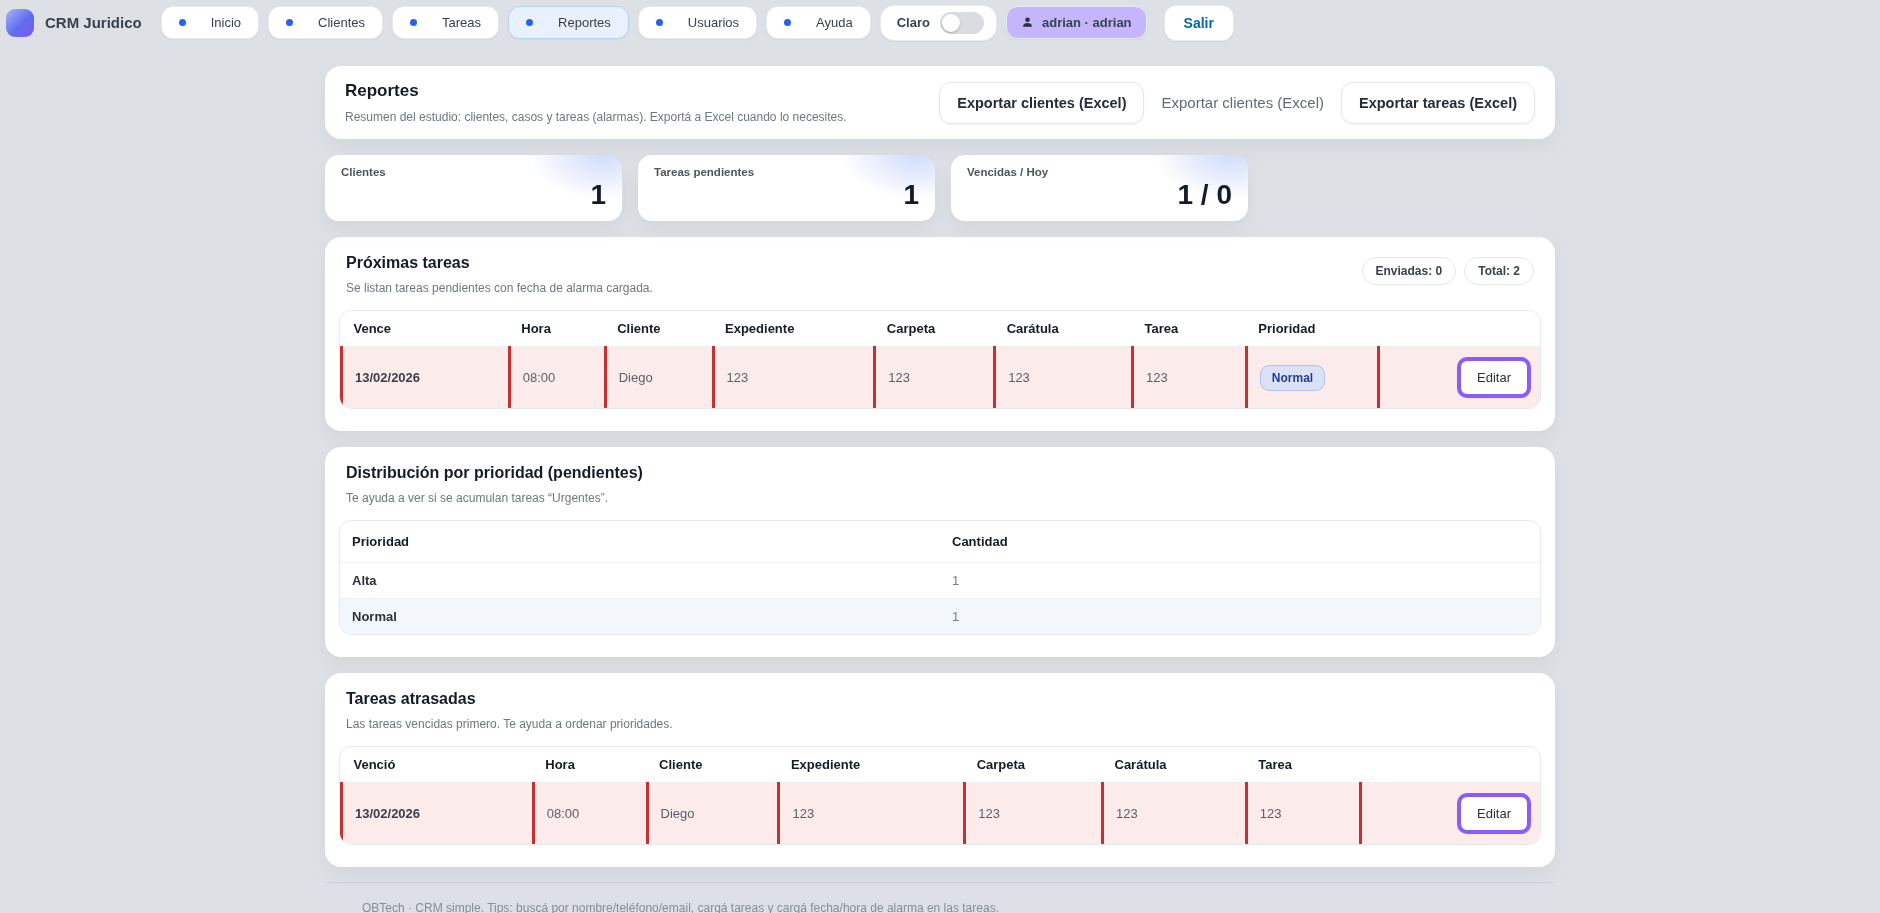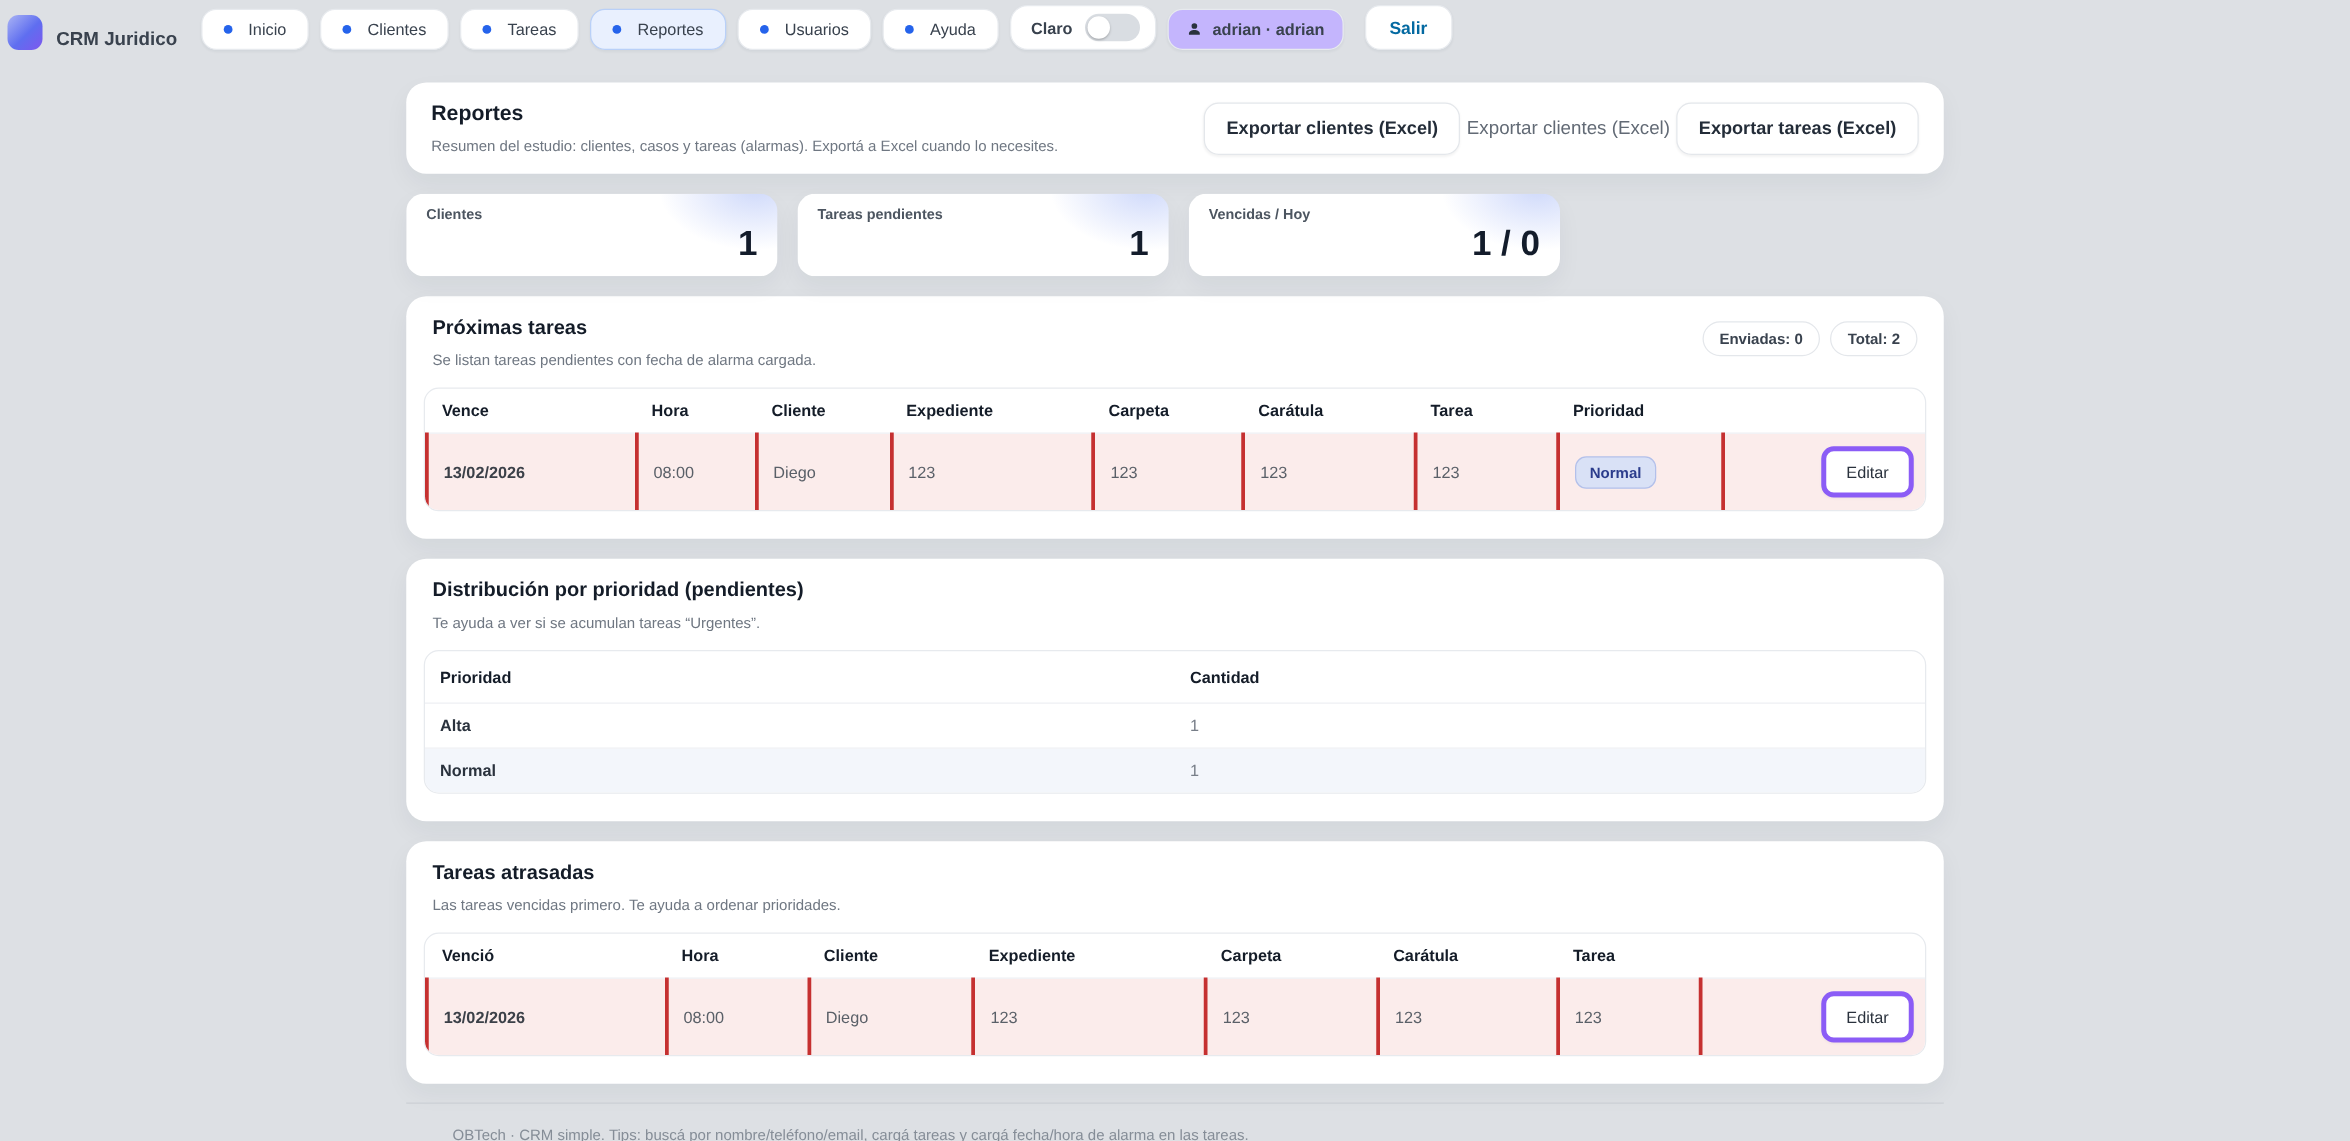--- a/index.html
+++ b/index.html
@@ -6,25 +6,25 @@
   html, body { margin: 0; padding: 0; }
   body {
     width: 1880px; height: 913px;
     background: #dde0e4;
     font-family: "Liberation Sans", sans-serif;
     color: #1d2733;
     overflow: hidden;
   }
 
   
-  .topbar { display: flex; align-items: flex-end; gap: 9px; padding: 5px 0 0 6px; height: 40px; }
+  .topbar { display: flex; align-items: center; gap: 9px; padding: 5px 0 0 6px; height: 40px; }
   .logo { width: 28px; height: 28px; border-radius: 9px; flex: 0 0 auto;
     background: linear-gradient(135deg, #aab4f4 0%, #5f6ef0 55%, #7e57ee 100%); }
   .brand { font-weight: bold; font-size: 15px; color: #39424e; margin: 0 10px 0 2px; white-space: nowrap; }
-  .nav-pill { display: flex; align-items: center; gap: 13px; background: #fff;
+  .nav-pill { display: flex; align-items: center; gap: 25px; background: #fff;
     border: 1px solid #e7eaee; border-radius: 12px; padding: 8px 17px;
     font-size: 13px; color: #39424e; box-shadow: 0 1px 2px rgba(20,30,50,.05);
     cursor: pointer; white-space: nowrap; }
   .nav-pill .dot { width: 7px; height: 7px; border-radius: 50%; background: #2563eb; flex: 0 0 auto; }
   .nav-pill.active { background: #e9f0fe; border-color: #b9d0f8; }
   .theme-pill { display: flex; align-items: center; gap: 10px; background: #fff;
     border: 1px solid #e7eaee; border-radius: 14px; padding: 6px 12px 6px 16px;
     box-shadow: 0 1px 2px rgba(20,30,50,.05); }
   .theme-label { font-weight: bold; font-size: 13px; color: #39424e; }
   .toggle { width: 44px; height: 22px; border-radius: 999px; background: #d9dde2; position: relative; cursor: pointer; }
@@ -39,21 +39,21 @@
     box-shadow: 0 1px 2px rgba(20,30,50,.05); cursor: pointer; margin-left: 8px;
     font-family: "Liberation Sans", sans-serif; }
 
   
   .main { width: 1230px; margin: 26px auto 0; }
   .card { background: #fff; border-radius: 16px; box-shadow: 0 8px 20px rgba(25,35,60,.05); }
 
   .header-card { display: flex; justify-content: space-between; align-items: center; padding: 15px 20px; }
   .page-title { font-size: 17px; font-weight: bold; color: #141c28; }
   .page-subtitle { font-size: 12px; color: #6f7782; margin-top: 9px; }
-  .header-actions { display: flex; align-items: center; gap: 5px; justify-content: space-between; }
+  .header-actions { display: flex; align-items: center; gap: 17px; justify-content: space-between; }
   .export-btn { background: #fff; border: 1px solid #e4e7eb; border-radius: 12px;
     padding: 12px 17px; font-weight: bold; font-size: 14.5px; color: #232c38;
     box-shadow: 0 1px 2px rgba(0,0,0,.05); cursor: pointer; white-space: nowrap;
     font-family: "Liberation Sans", sans-serif; }
   .export-text { color: #626a75; font-size: 15px; white-space: nowrap; }
 
   .stats-row { display: flex; gap: 16px; margin-top: 16px; }
   .stat-card { width: 297px; height: 66px; border-radius: 14px; padding: 11px 16px;
     background-color: #fff;
     background-image: radial-gradient(110px 70px at 94% -6%, rgba(96,130,240,.30), rgba(255,255,255,0) 70%);

